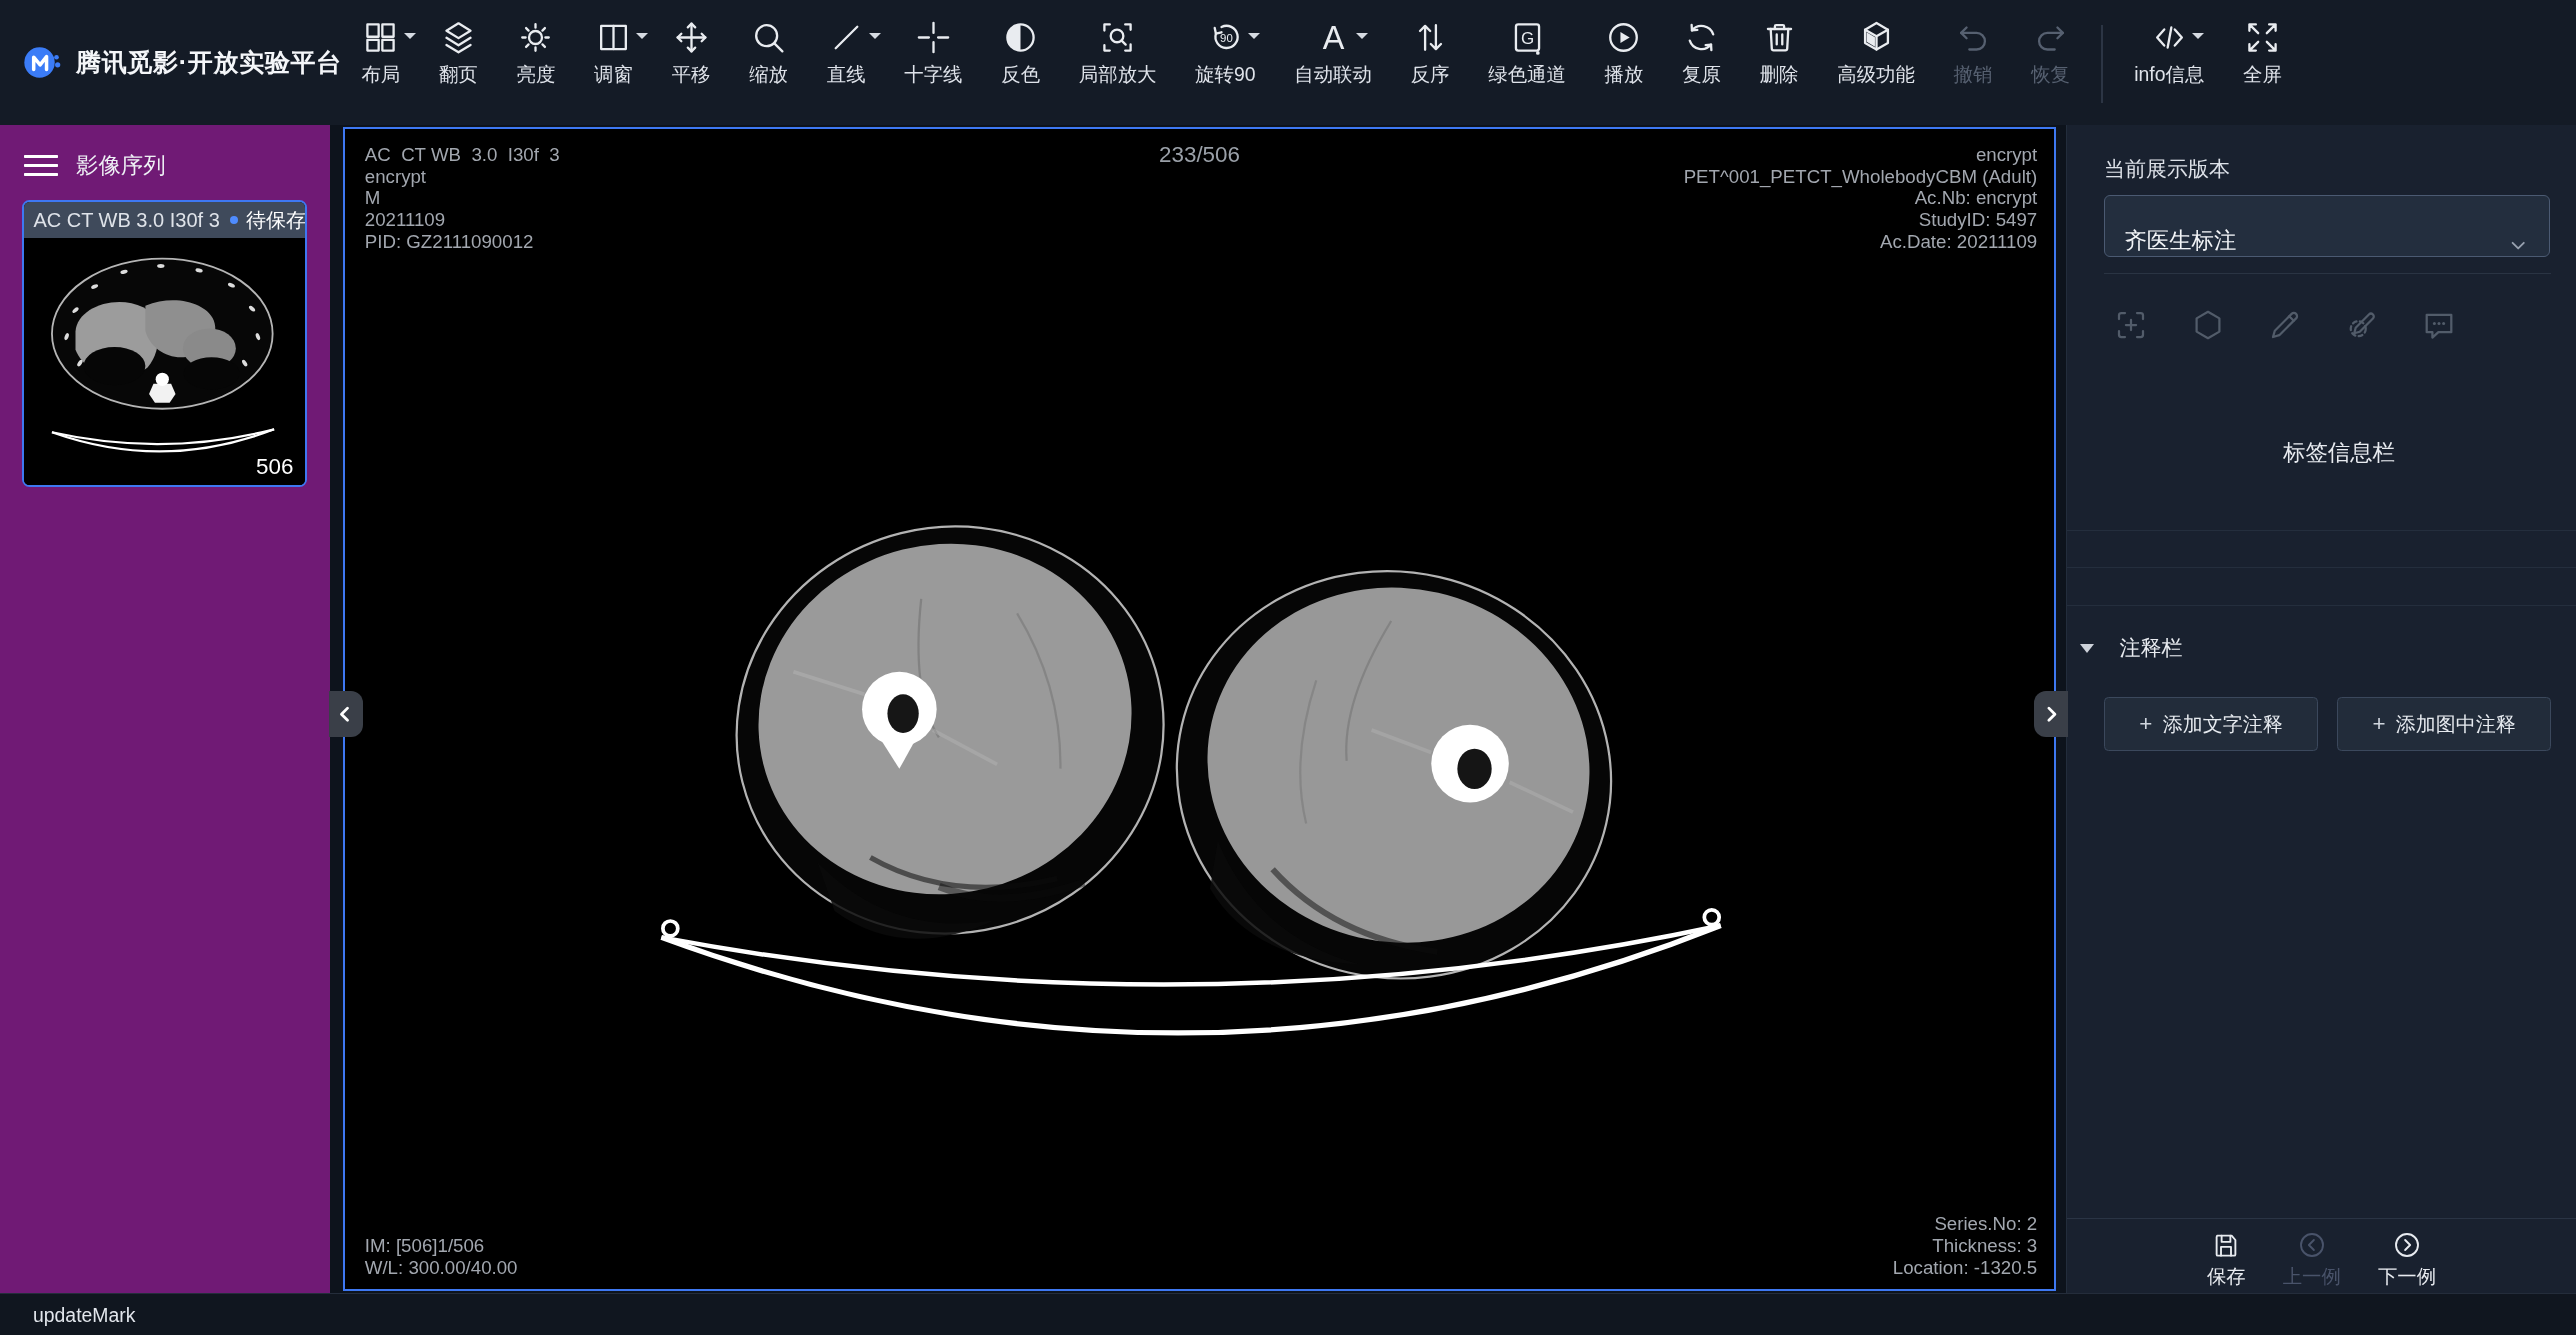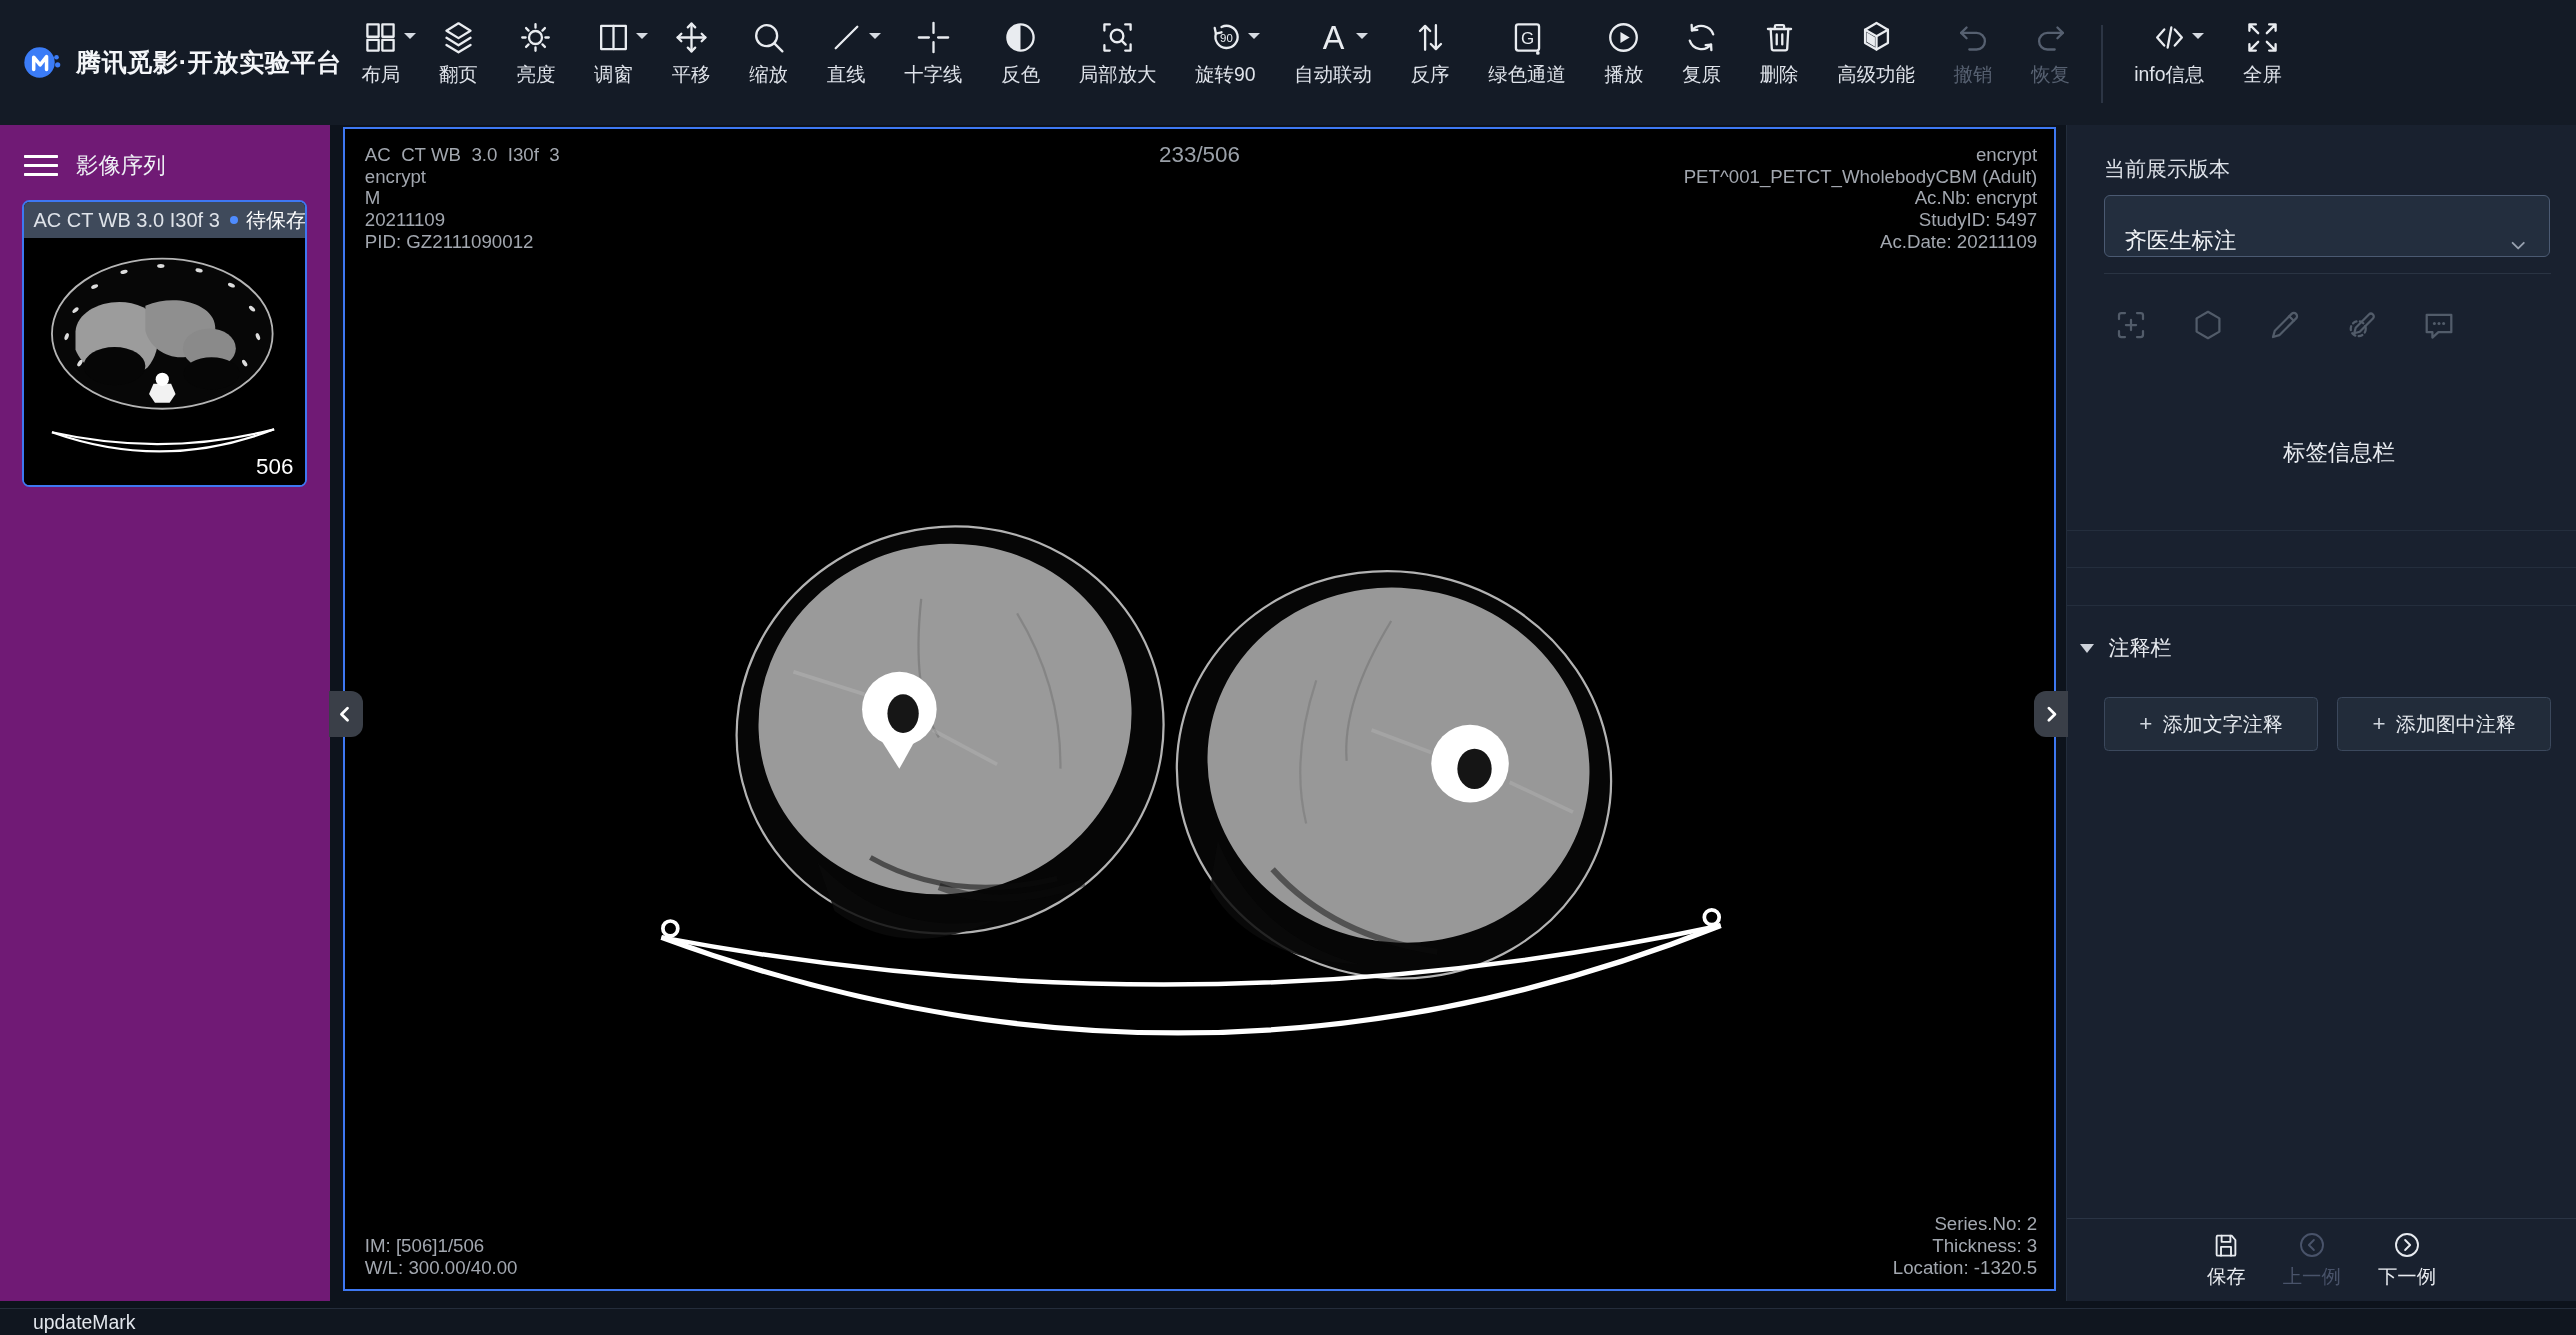--- a/index.html
+++ b/index.html
@@ -63,36 +63,36 @@
   .rp-select{position:absolute;left:37px;top:70px;width:446px;height:62px;background:#232e3e;border:0.7px solid #4b5a72;
              border-radius:6px;display:flex;align-items:flex-end;justify-content:space-between;padding:0 19.4px;
              font-size:22.4px;color:#f3f5f8;cursor:pointer;}
   .rp-select svg{width:22.4px;height:22.4px;stroke:#97a0ae;fill:none;stroke-width:2;stroke-linecap:round;stroke-linejoin:round;}
   .rp-div1{position:absolute;left:37px;right:25px;top:148px;height:0.7px;background:#2a3443;}
   .rp-icons{position:absolute;left:46px;top:182px;display:flex;gap:41px;}
   .rp-icons svg{width:36px;height:36px;stroke:#525c6a;fill:none;stroke-width:1.5;stroke-linecap:round;stroke-linejoin:round;cursor:pointer;}
   .rp-icons .fl{fill:#525c6a;stroke:none;}
   .rp-tag-title{position:absolute;left:0;right:0;top:312px;text-align:center;font-size:22.4px;color:#e8ebf0;padding-left:35px;}
   .rp-hr{position:absolute;left:0;right:0;height:0.7px;background:#242e3d;}
-  .rp-annot-head{position:absolute;left:13.4px;top:509px;display:flex;align-items:center;gap:14px;cursor:pointer;justify-content:center;}
+  .rp-annot-head{position:absolute;left:13.4px;top:509px;display:flex;align-items:center;gap:25px;cursor:pointer;justify-content:center;}
   .rp-annot-tri{width:0;height:0;border-left:7.5px solid transparent;border-right:7.5px solid transparent;border-top:9.7px solid #cdd2da;}
   .rp-annot-title{font-size:21px;color:#e8ebf0;}
   .rp-buttons{position:absolute;left:37px;right:25px;top:572px;display:flex;gap:19.4px;}
   .rp-btn{flex:1;height:54px;background:#222c3a;border:0.7px solid #3b485c;border-radius:4.5px;display:flex;
           align-items:center;justify-content:center;gap:10.4px;font-size:20px;color:#e6eaef;cursor:pointer;white-space:nowrap;}
   .rp-btn .plus{font-size:22.4px;color:#cfd5dd;}
   .rp-footer{position:absolute;left:0;right:0;bottom:0;height:83px;border-top:1.5px solid #2a3444;
              display:flex;align-items:center;justify-content:center;gap:37px;}
   .foot-btn{display:flex;flex-direction:column;align-items:center;gap:3.7px;font-size:19.4px;color:#e8ebf0;cursor:pointer;}
   .foot-btn svg{width:30px;height:30px;stroke:#e8ebf0;fill:none;stroke-width:1.5;stroke-linecap:round;stroke-linejoin:round;}
   .foot-btn.disabled{color:#49536a;}
   .foot-btn.disabled svg{stroke:#49536a;}
 
   
-  .status-bar{position:absolute;left:0;right:0;bottom:0;height:28px;background:#10161f;border-top:0.7px solid #242d3b;
+  .status-bar{position:absolute;left:0;right:0;bottom:0;height:43px;background:#10161f;border-top:0.7px solid #242d3b;
               display:flex;align-items:center;padding-left:33px;font-size:19.4px;color:#e2e6ec;}
 </style>
 </head>
 <body>
 
 <div id="page">
 
   <div class="topbar">
     <div class="logo">
       <svg width="49" height="49" viewBox="0 0 66 66">

